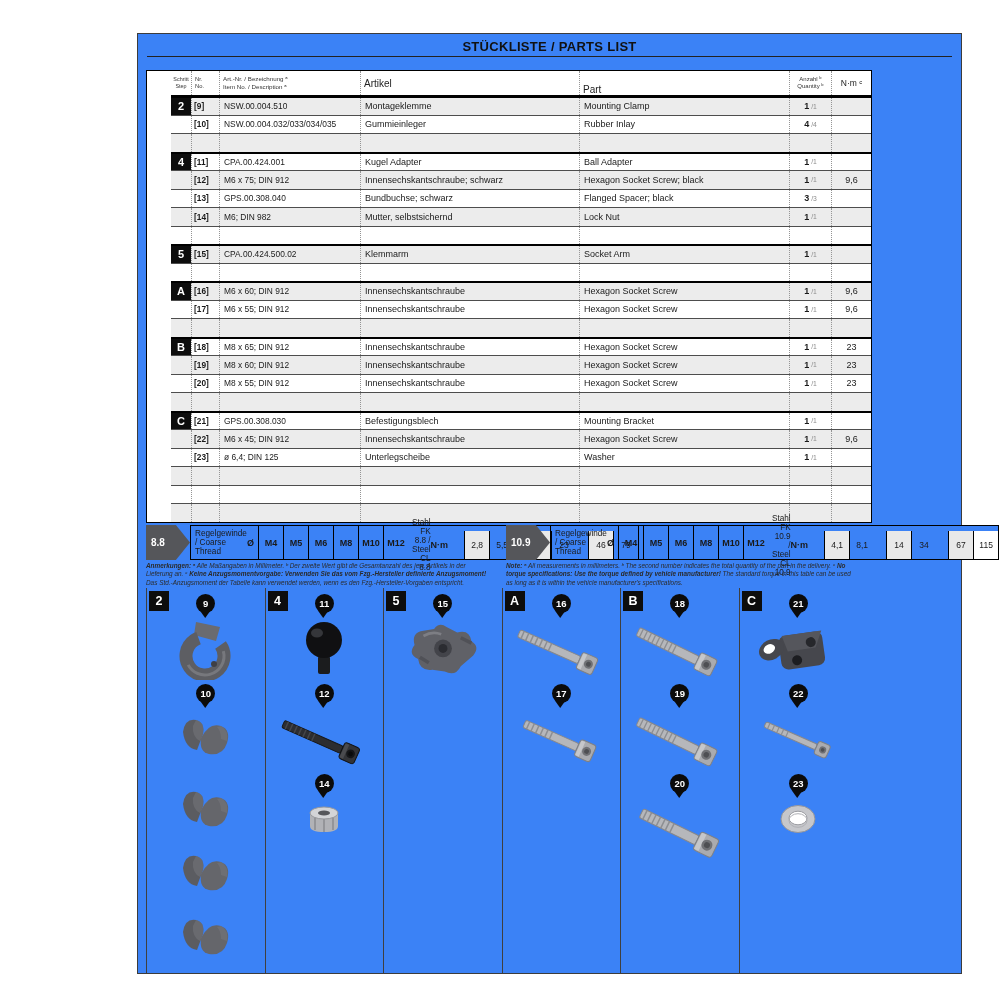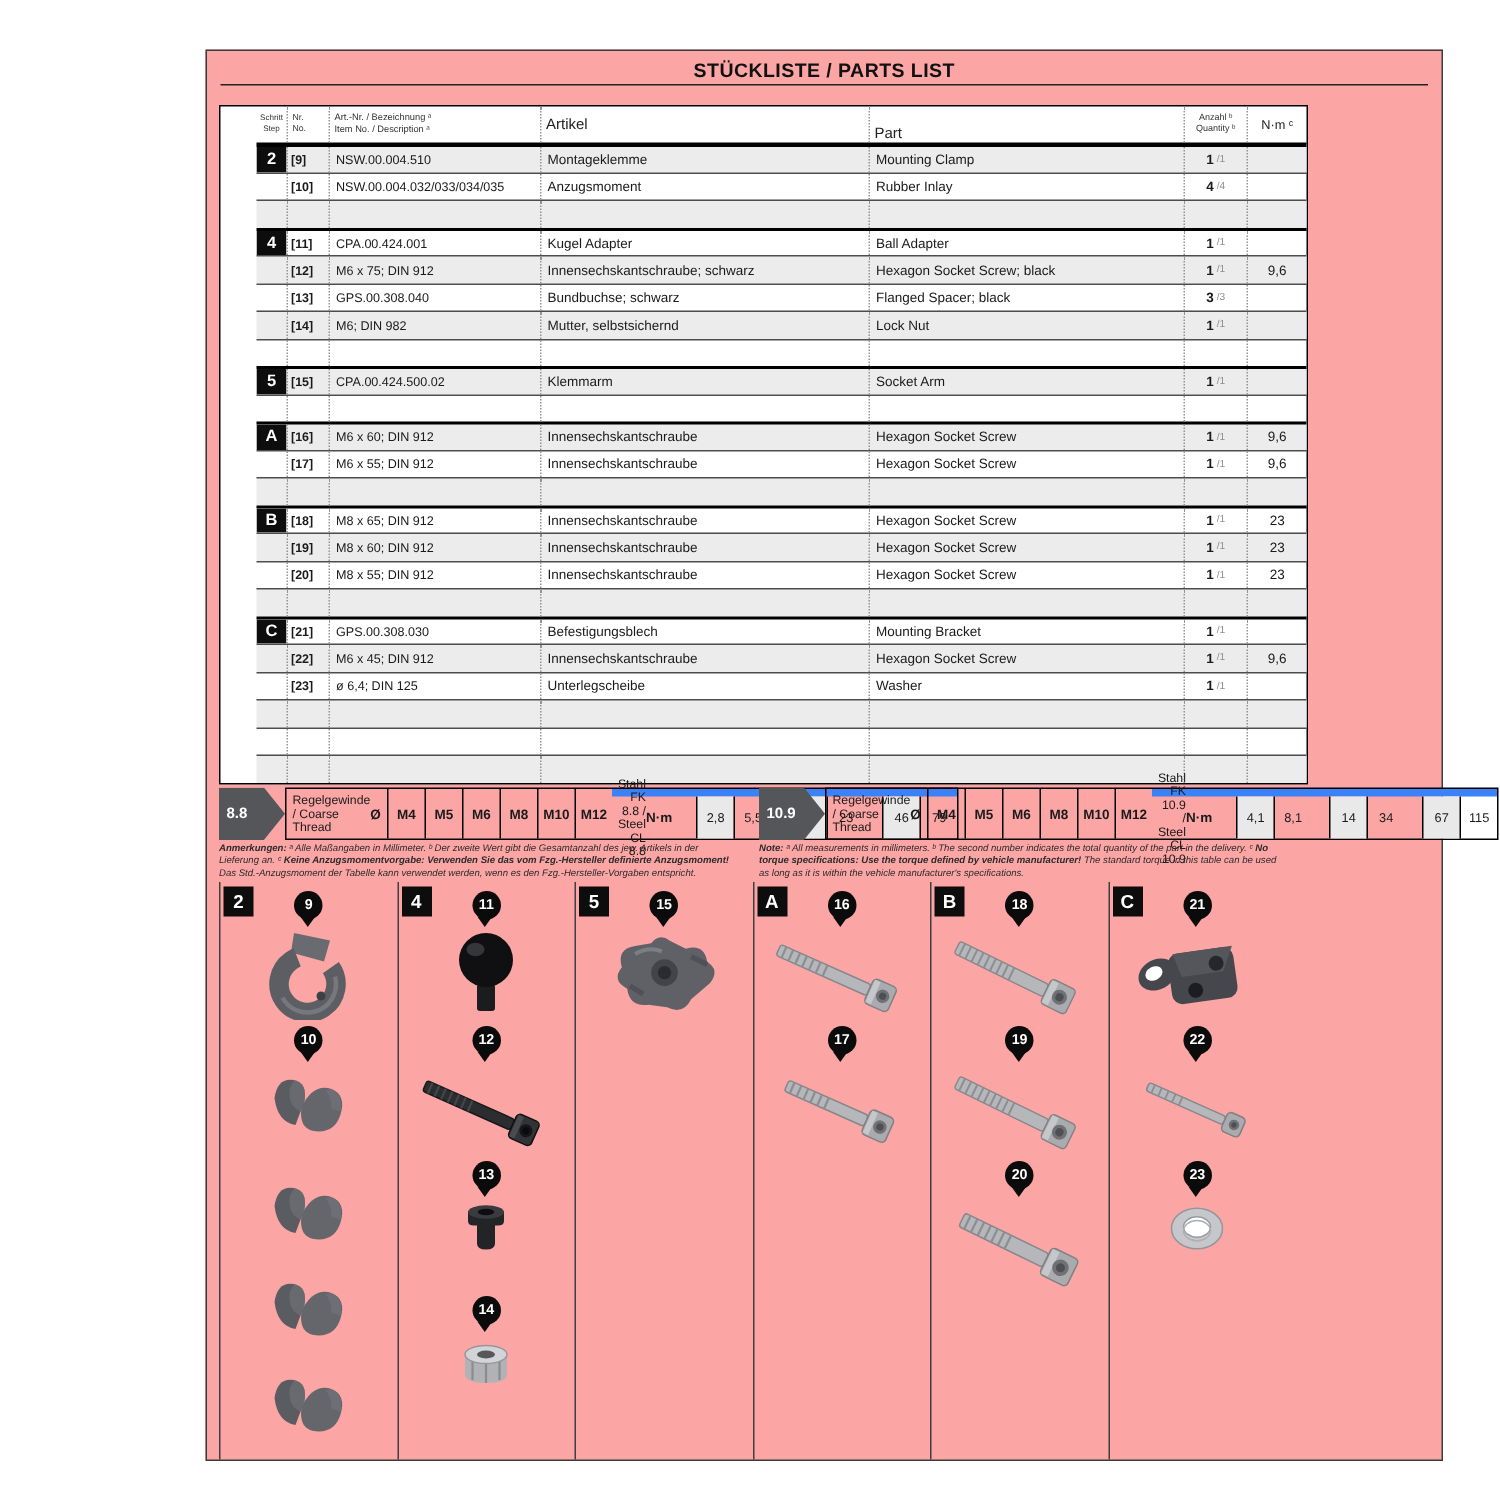--- a/index.html
+++ b/index.html
@@ -1,18 +1,18 @@
 <!DOCTYPE html>
 <html><head>
 <meta charset="utf-8">
 <style>
   html,body{margin:0;padding:0;background:#fff;width:1000px;height:1000px;
     font-family:"Liberation Sans",sans-serif;color:#1a1a1a;}
   .sheet{position:absolute;left:137px;top:33px;width:825px;height:941px;
-    border:1px solid #3c3c3c;box-sizing:border-box;background:#fca5a5;}
+    border:1px solid #3c3c3c;box-sizing:border-box;background:#3b82f6;}
   .title{position:absolute;left:0;top:5px;width:100%;text-align:center;
     font-size:13px;font-weight:bold;letter-spacing:.3px;color:#111;}
   .titlerule{position:absolute;left:9px;right:9px;top:22px;border-top:1.3px solid #222;}
 
   
   .ptable{position:absolute;left:8px;top:36px;width:700px;border:1.5px solid #000;
     box-sizing:content-box;background:#fff;padding-left:24px;}
   .thead{display:flex;height:25px;border-bottom:1.5px solid #000;box-sizing:border-box;}
   .hcell{box-sizing:border-box;border-left:1px dotted #949494;display:flex;
     align-items:center;padding:0 3px;overflow:hidden;}
@@ -144,21 +144,21 @@
           <div class="tcell c-qty">
             <span class="qty">1</span>
             <span class="qtyt">/1</span>
           </div>
           <div class="tcell c-nm"></div>
         </div>
         <div class="trow w">
           <div class="tcell c-step"></div>
           <div class="tcell c-no">[10]</div>
           <div class="tcell c-art">NSW.00.004.032/033/034/035</div>
-          <div class="tcell c-artikel">Anzugsmoment</div>
+          <div class="tcell c-artikel">Gummieinleger</div>
           <div class="tcell c-part">Rubber Inlay</div>
           <div class="tcell c-qty">
             <span class="qty">4</span>
             <span class="qtyt">/4</span>
           </div>
           <div class="tcell c-nm"></div>
         </div>
         <div class="trow g">
           <div class="tcell c-step"></div>
           <div class="tcell c-no"></div>
@@ -526,28 +526,20 @@
             <div class="balloon">12</div>
             <svg width="104" height="66" viewBox="0 0 104 66">
               <g transform="rotate(24 52 33)">
                 <rect x="6" y="29" width="66" height="8" rx="2" fill="#2c2d31" stroke="#17181a" stroke-width="1"></rect>
                 <path d="M10 29v8M15 29v8M20 29v8M25 29v8M30 29v8M35 29v8M40 29v8" stroke="#45464a" stroke-width="1.5"></path>
                 <rect x="72" y="24" width="17" height="18" rx="3" fill="#323337" stroke="#101113"></rect>
                 <rect x="73" y="25" width="4" height="16" fill="#4a4b4f"></rect>
                 <circle cx="82" cy="33" r="4.5" fill="#151619"></circle>
                 <circle cx="82" cy="33" r="2.4" fill="#0a0b0d"></circle>
               </g>
-            </svg>
-          </div>
-          <div class="pblock">
-            <div class="balloon">13</div>
-            <svg width="48" height="38" viewBox="0 0 48 38">
-              <path d="M12 8 h24 v6 q0 3 -4 3 h-2 v12 q0 4 -6 4 q-6 0 -6 -4 v-12 h-2 q-4 0 -4 -3 Z" fill="#232427"></path>
-              <ellipse cx="24" cy="8" rx="12" ry="4.5" fill="#3a3b3f"></ellipse>
-              <ellipse cx="24" cy="8" rx="5.5" ry="2.2" fill="#0e0e10"></ellipse>
             </svg>
           </div>
           <div class="pblock">
             <div class="balloon">14</div>
             <svg width="44" height="38" viewBox="0 0 44 38">
               <path d="M8 14 h28 v12 q0 6 -14 6 q-14 0 -14 -6 Z" fill="#b1b2b6"></path>
               <path d="M13 14 v16 M22 15 v17 M31 14 v16" stroke="#8b8c90" stroke-width="1.5" fill="none"></path>
               <ellipse cx="22" cy="13" rx="14" ry="6" fill="#d3d4d7" stroke="#97989c"></ellipse>
               <ellipse cx="22" cy="13" rx="6" ry="2.6" fill="#56575b"></ellipse>
             </svg>

